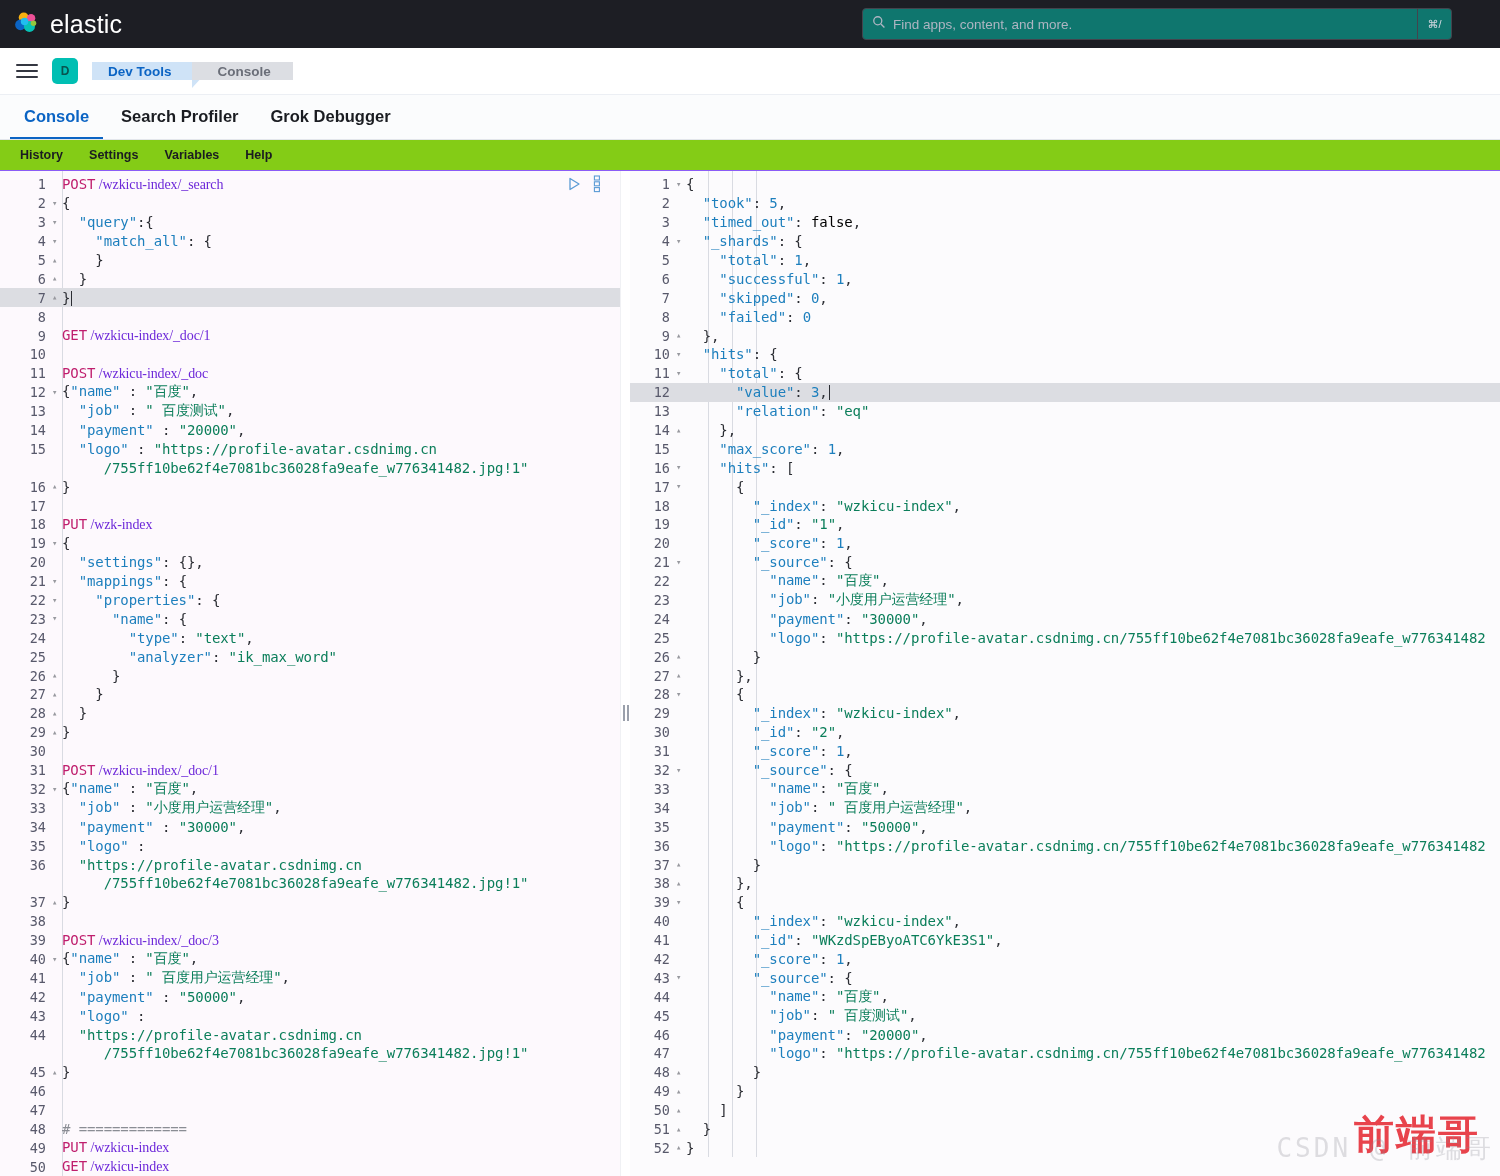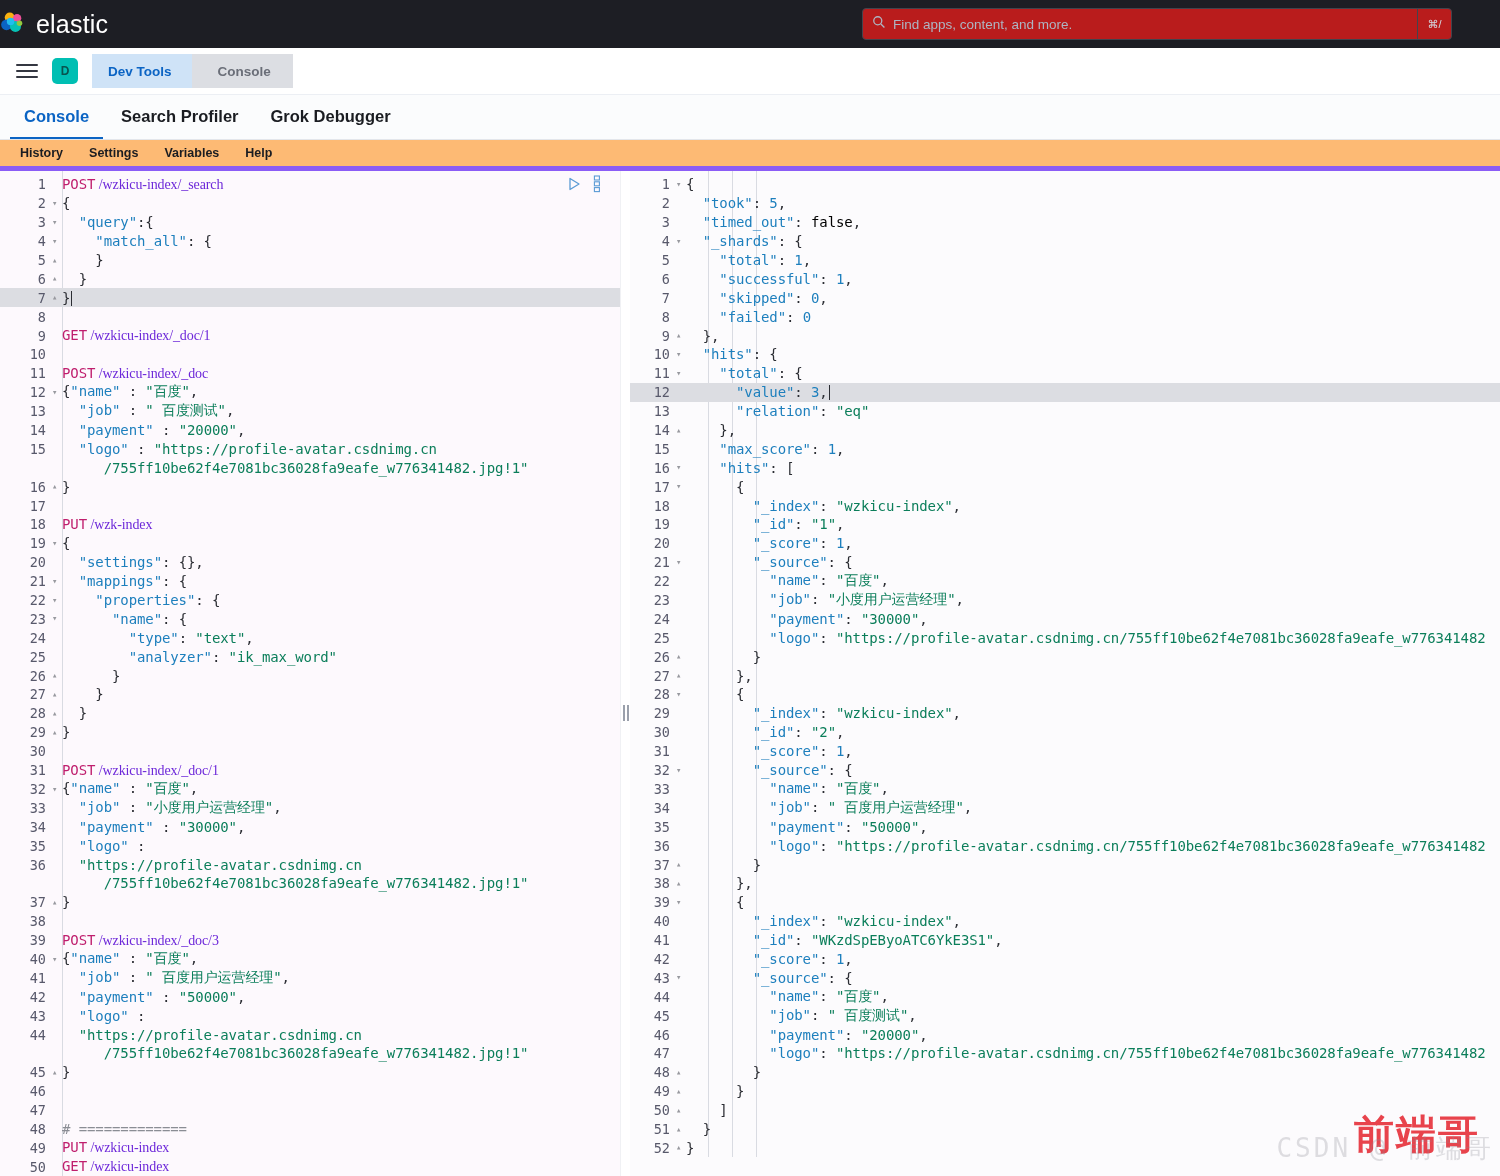--- a/index.html
+++ b/index.html
@@ -7,26 +7,26 @@
     width: 1500px; height: 1176px;
     font-family: "Liberation Sans", sans-serif;
     background: #ffffff; overflow: hidden;
   }
 
   
   .topbar {
     height: 48px; background: #1d1e24;
     display: flex; align-items: center; position: relative;
   }
-  .brand { display: flex; align-items: center; gap: 10px; padding-left: 0; }
+  .brand { display: flex; align-items: center; gap: 10px; padding-left: 14px; }
   .logo-svg { display: block; }
   .brand-name { color: #ffffff; font-size: 25px; letter-spacing: .2px; font-weight: 400; }
   .search-wrap {
     position: absolute; left: 862px; top: 8px; width: 590px; height: 32px;
-    background: #b91c1c; border: 1px solid #43444d; border-radius: 4px;
+    background: #0f766e; border: 1px solid #43444d; border-radius: 4px;
     display: flex; align-items: center;
   }
   .search-ico { margin: 0 7px 0 9px; flex: none; }
   .search-input {
     flex: 1; background: transparent; border: 0; outline: 0;
     color: #dfe5ef; font-size: 13.5px; font-family: "Liberation Sans", sans-serif;
   }
   .search-input::placeholder { color: #aeb5c2; opacity: 1; }
   .kbd-badge {
     height: 30px; min-width: 34px; padding: 0 6px;
@@ -41,21 +41,21 @@
   }
   .hamburger { width: 22px; display: flex; flex-direction: column; gap: 4px; cursor: pointer; }
   .hamburger i { display: block; height: 2px; background: #343741; border-radius: 1px; }
   .avatar {
     width: 26px; height: 26px; border-radius: 5px; background: #00BFB3;
     color: #07544f; font-size: 12px; font-weight: 700;
     display: flex; align-items: center; justify-content: center;
   }
   .crumbs { display: flex; align-items: center; }
   .crumb {
-    height: 34px; display: flex; align-items: center; font-size: 13.5px; font-weight: 700;
+    height: 18px; display: flex; align-items: center; font-size: 13.5px; font-weight: 700;
     padding: 0 16px 0 16px; position: relative;
   }
   .crumb.primary { background: #cfe3f7; color: #0b64c4; padding-right: 20px; }
   .crumb.primary::after {
     content: ""; position: absolute; right: -12px; top: 0;
     border-left: 12px solid #cfe3f7;
     border-top: 13px solid transparent; border-bottom: 13px solid transparent;
   }
   .crumb.secondary { background: #dcdee3; color: #6a6e78; padding-left: 26px; padding-right: 22px; }
 
@@ -70,21 +70,21 @@
     cursor: pointer; border-bottom: 2px solid transparent;
   }
   .tab.active { color: #0b64c4; border-bottom-color: #0b64c4; }
   .beta-badge {
     font-size: 9.5px; font-weight: 700; letter-spacing: .6px; color: #343741;
     border: 1px solid #c9ccd4; border-radius: 9px; padding: 2px 7px; background: #fff;
   }
 
   
   .submenu {
-    height: 31px; background: #fdba74; border-bottom: 5px solid #8b5cf6;
+    height: 31px; background: #84cc16; border-bottom: 1px solid #8b5cf6;
     display: flex; align-items: center; padding-left: 10px; gap: 6px;
   }
   .submenu-item {
     font-size: 12.5px; font-weight: 700; color: #1a1c21;
     padding: 4px 10px; border-radius: 3px; cursor: pointer;
   }
 
   
   .editors { display: flex; height: calc(1176px - 48px - 47px - 45px - 31px); position: relative; }
 

